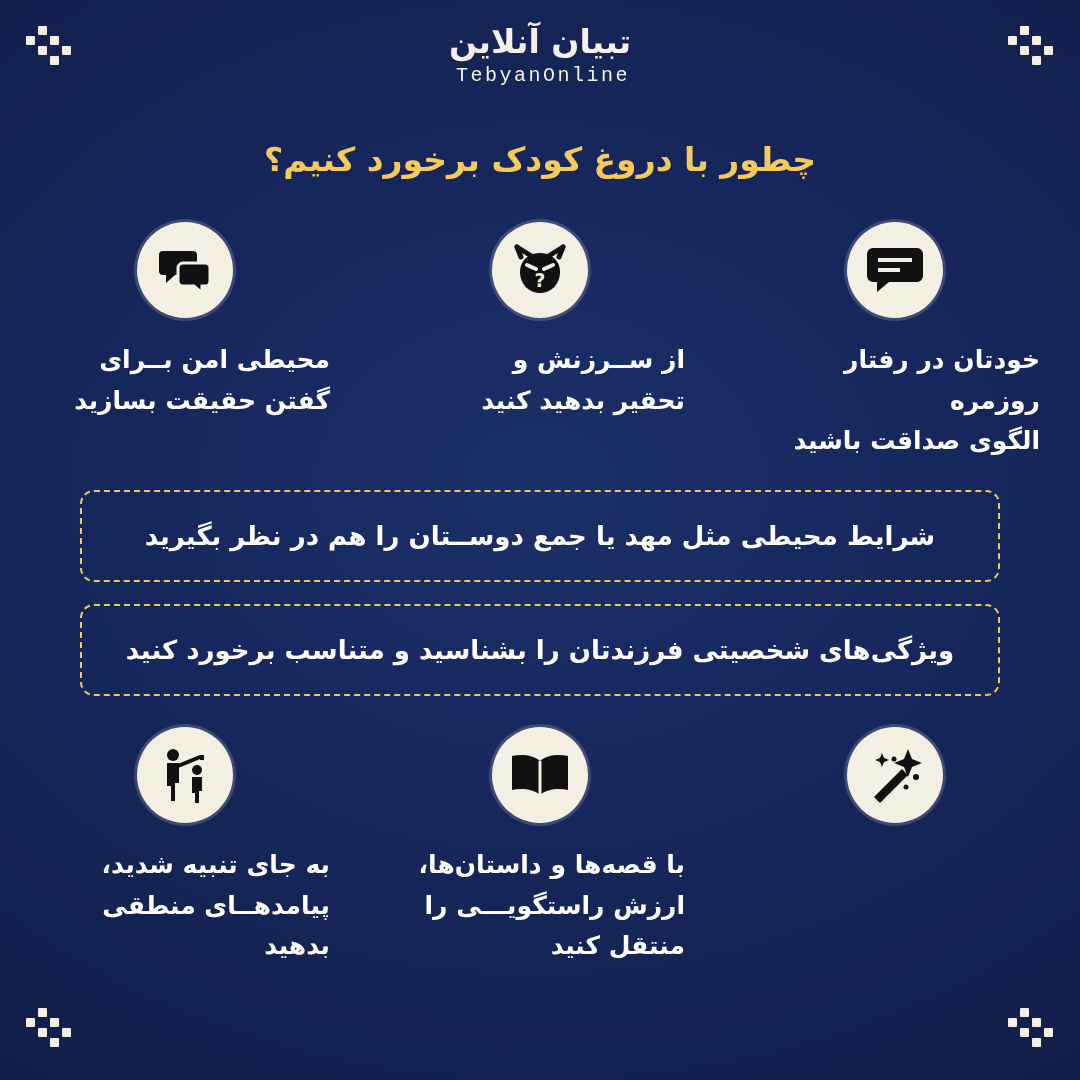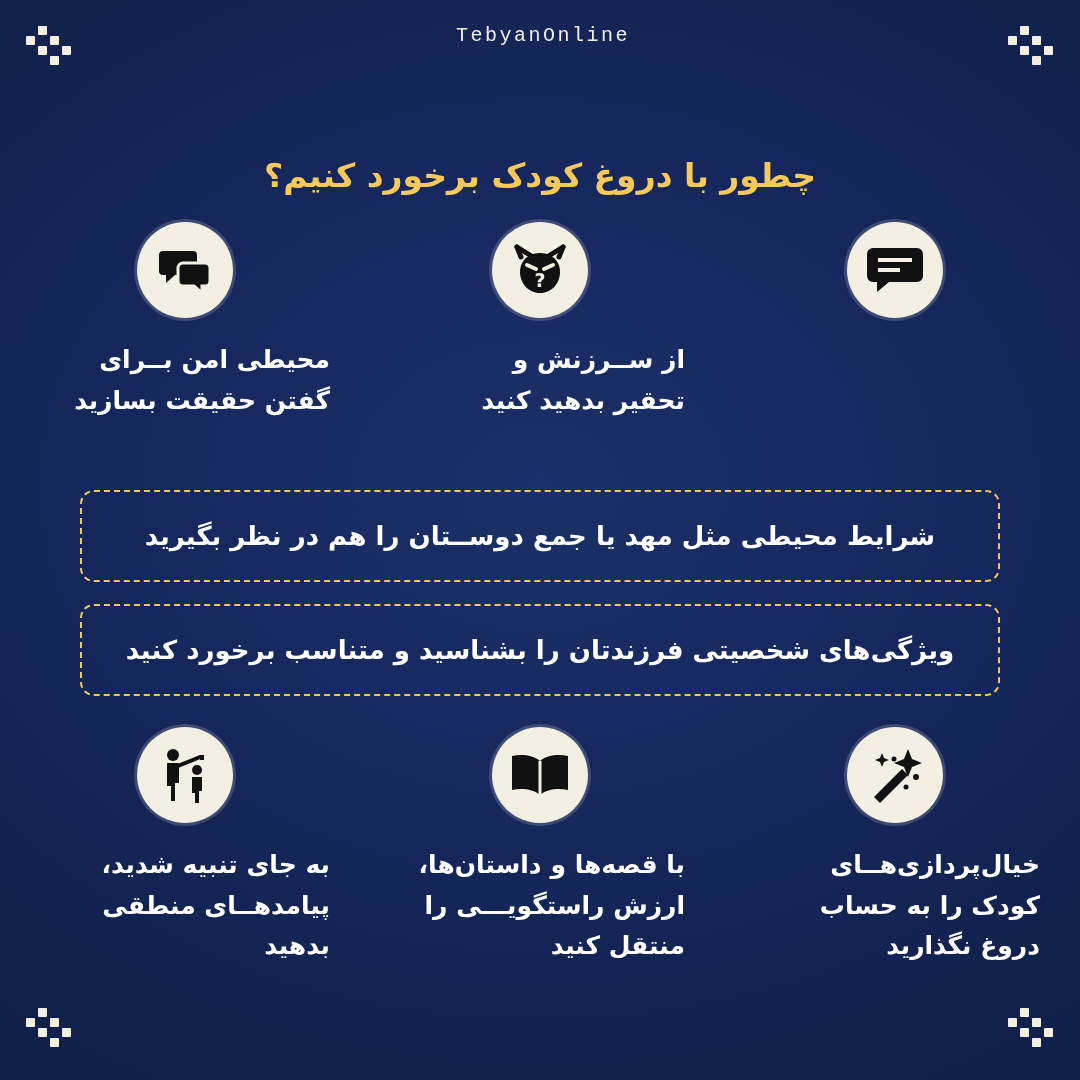--- a/index.html
+++ b/index.html
@@ -61,21 +61,21 @@
     font-size: 20px;
     letter-spacing: 2.5px;
     margin-top: 2px;
     font-family: Liberation Mono, monospace;
     padding-left: 6px;
   }
 
   
   .title {
     position: absolute;
-    top: 156px;
+    top: 140px;
     width: 100%;
     text-align: center;
     color: #f6c95b;
     font-size: 33px;
     font-weight: bold;
     letter-spacing: 0px;
     direction: rtl;
   }
 
   
@@ -173,20 +173,21 @@
   <div class="corner br">
     <span style="left:0;top:10px"></span>
       <span style="left:12px;top:0"></span>
     <span style="left:12px;top:20px"></span>
       <span style="left:24px;top:10px"></span>
     <span style="left:24px;top:30px"></span>
       <span style="left:36px;top:20px"></span>
   </div>
 
   <div class="logo-wrap">
+    <div class="logo-fa">تبیان آنلاین</div>
     <div class="logo-en">TebyanOnline</div>
   </div>
 
   <div class="title">چطور با دروغ کودک برخورد کنیم؟</div>
 
   <div class="row top">
 
     <div class="cell">
       <div class="icon-badge">
         <svg width="56" height="50" viewBox="0 0 56 50" aria-hidden="true">
@@ -213,20 +214,22 @@
     </div>
 
     <div class="cell">
       <div class="icon-badge">
         <svg width="56" height="48" viewBox="0 0 56 48" aria-hidden="true">
           <path d="M6 2h44a6 6 0 0 1 6 6v22a6 6 0 0 1-6 6H22l-12 10V36H6a6 6 0 0 1-6-6V8a6 6 0 0 1 6-6z" fill="#111"></path>
           <rect x="11" y="12" width="34" height="4" fill="#f4efe3"></rect>
           <rect x="11" y="22" width="22" height="4" fill="#f4efe3"></rect>
         </svg>
       </div>
+      <div class="cell-text">خودتان در رفتار روزمره
+الگوی صداقت باشید</div>
     </div>
 
   </div>
 
   <div class="dashed-box one">شرایط محیطی مثل مهد یا جمع دوســتان را هم در نظر بگیرید</div>
   <div class="dashed-box two">ویژگی‌های شخصیتی فرزندتان را بشناسید و متناسب برخورد کنید</div>
 
   <div class="row bottom">
 
     <div class="cell">
@@ -262,20 +265,17 @@
       <div class="icon-badge">
         <svg width="58" height="56" viewBox="0 0 58 56" aria-hidden="true">
           <path d="M8 50 L36 22 l6 6 L14 56 z" fill="#111"></path>
           <path d="M42 2 l4 10 10 4 -10 4 -4 10 -4 -10 -10 -4 10 -4 z" fill="#111"></path>
           <path d="M16 6 l2 5 5 2 -5 2 -2 5 -2 -5 -5 -2 5 -2 z" fill="#111"></path>
           <circle cx="50" cy="30" r="3" fill="#111"></circle>
           <circle cx="28" cy="12" r="2.5" fill="#111"></circle>
           <circle cx="40" cy="40" r="2.5" fill="#111"></circle>
         </svg>
       </div>
-      <div class="cell-text">خیال‌پردازی‌هــای
-کودک را به حساب
-دروغ نگذارید</div>
     </div>
 
   </div>
 
 </div>
 
 </body></html>

